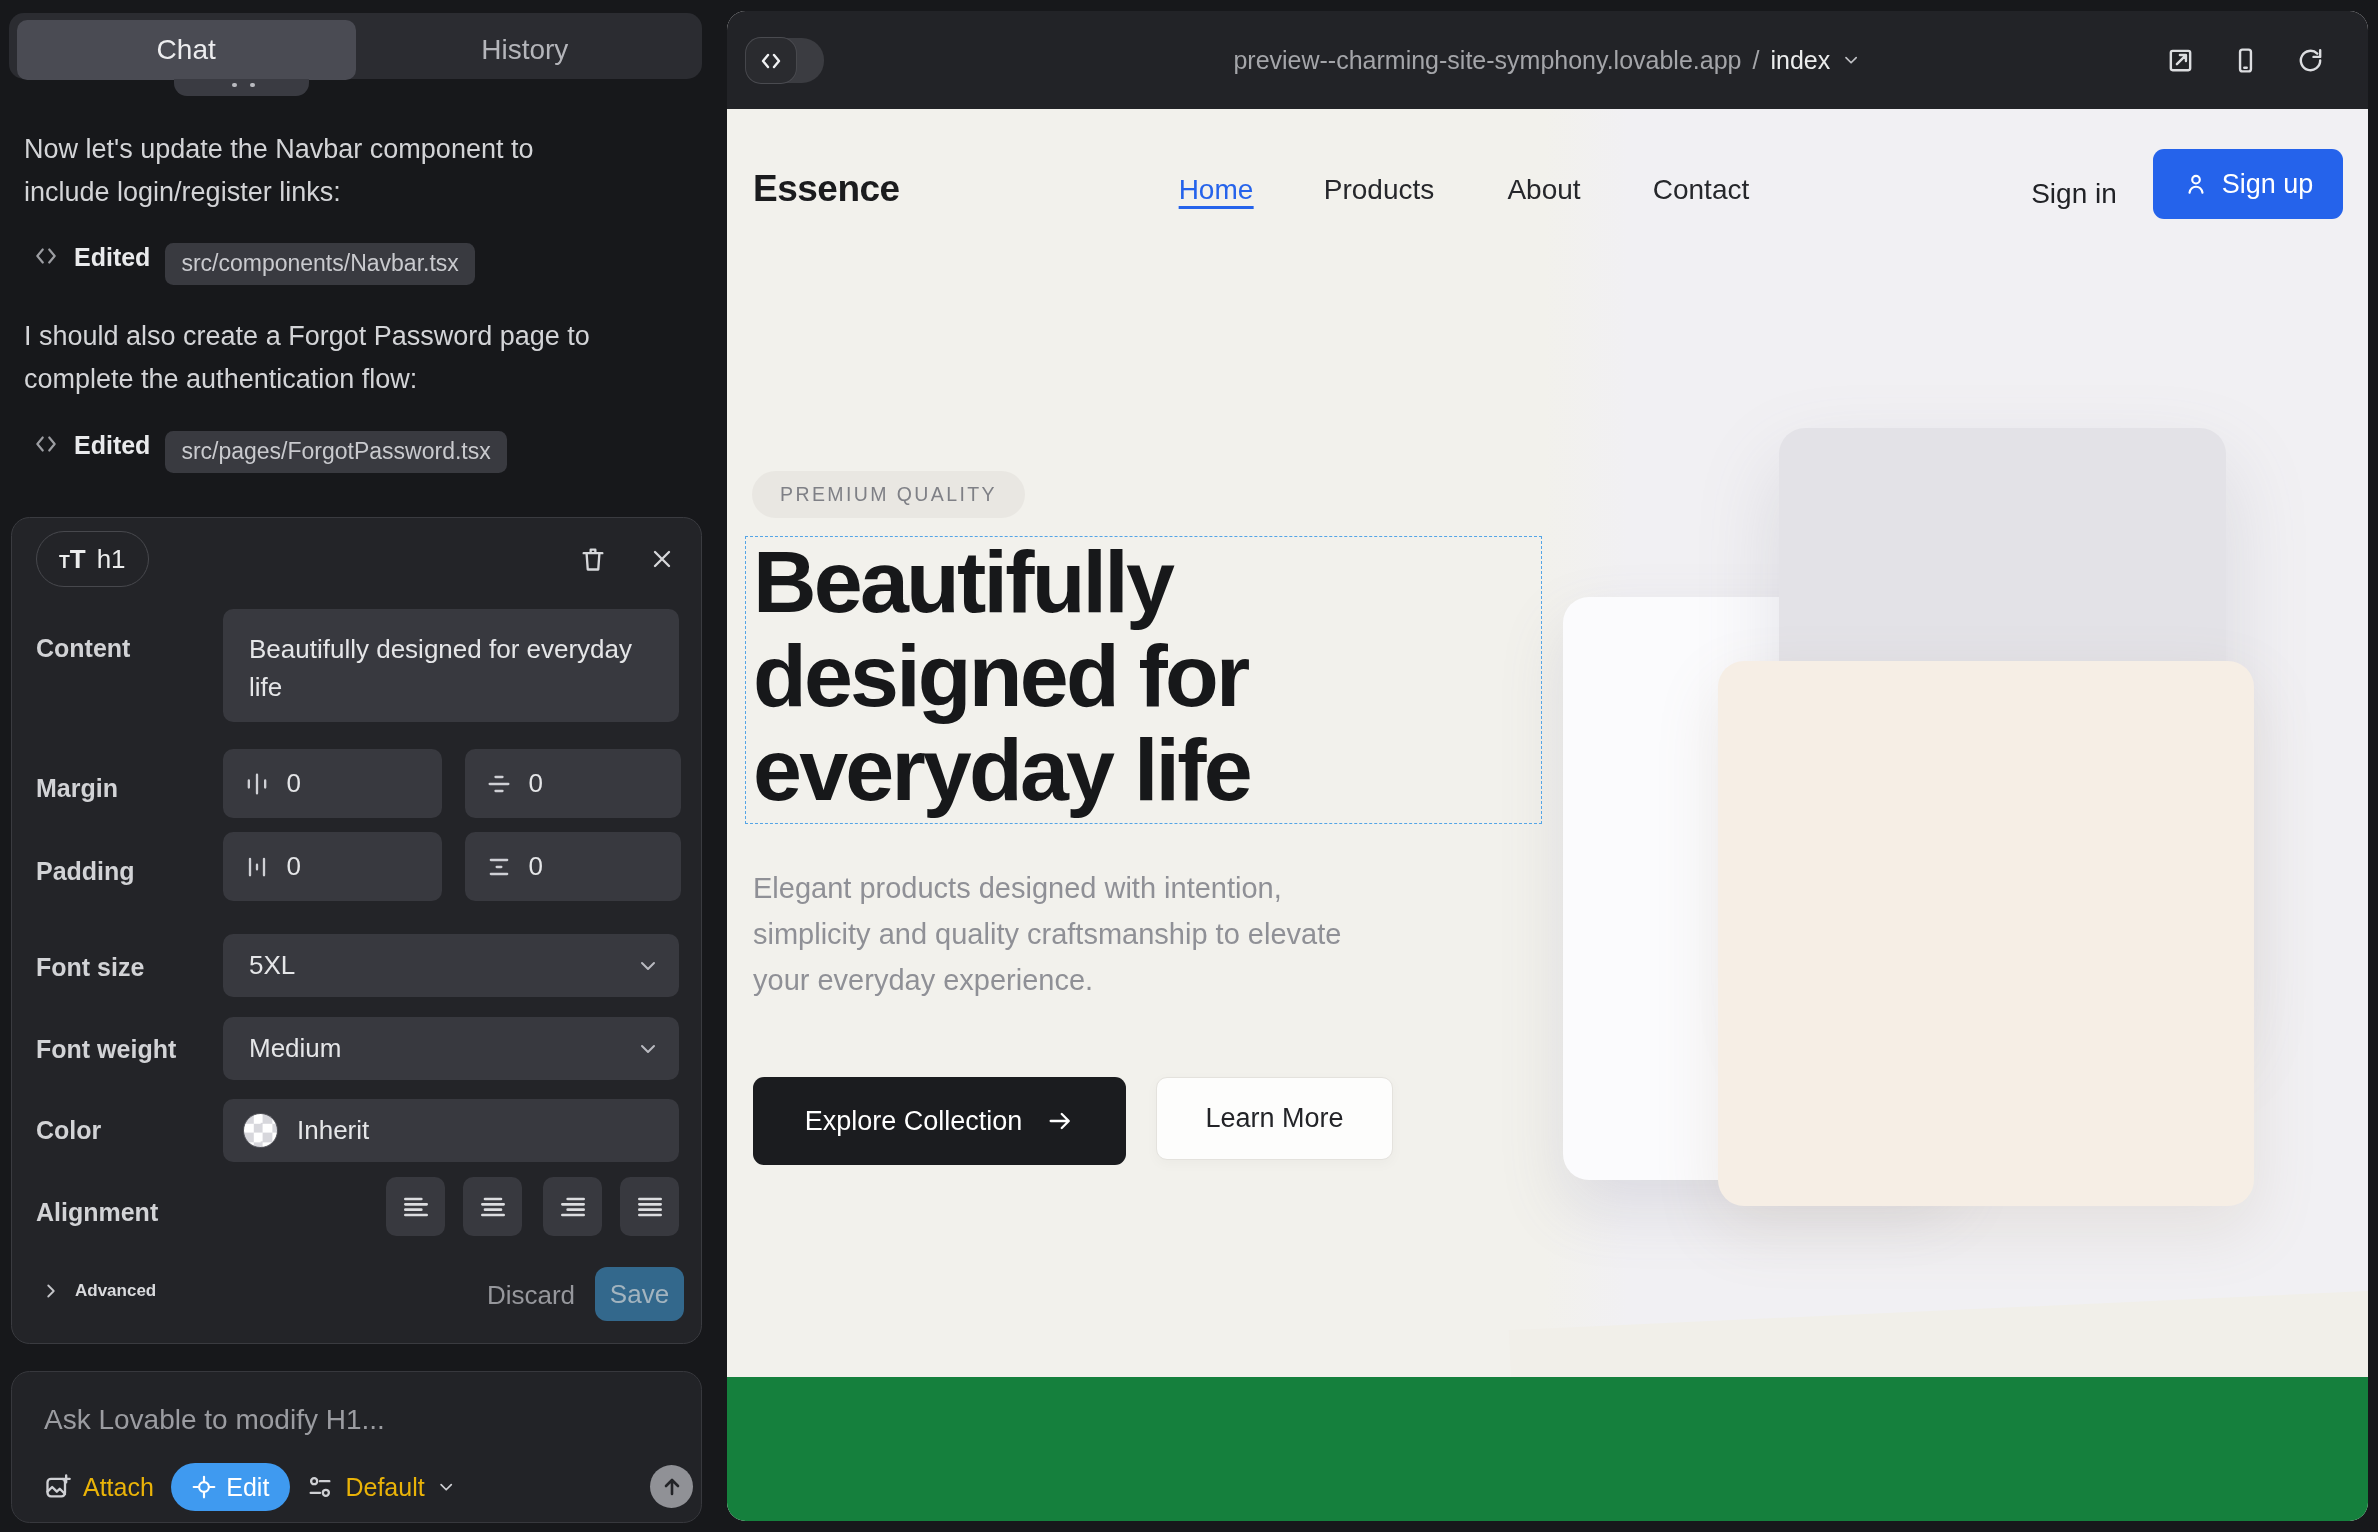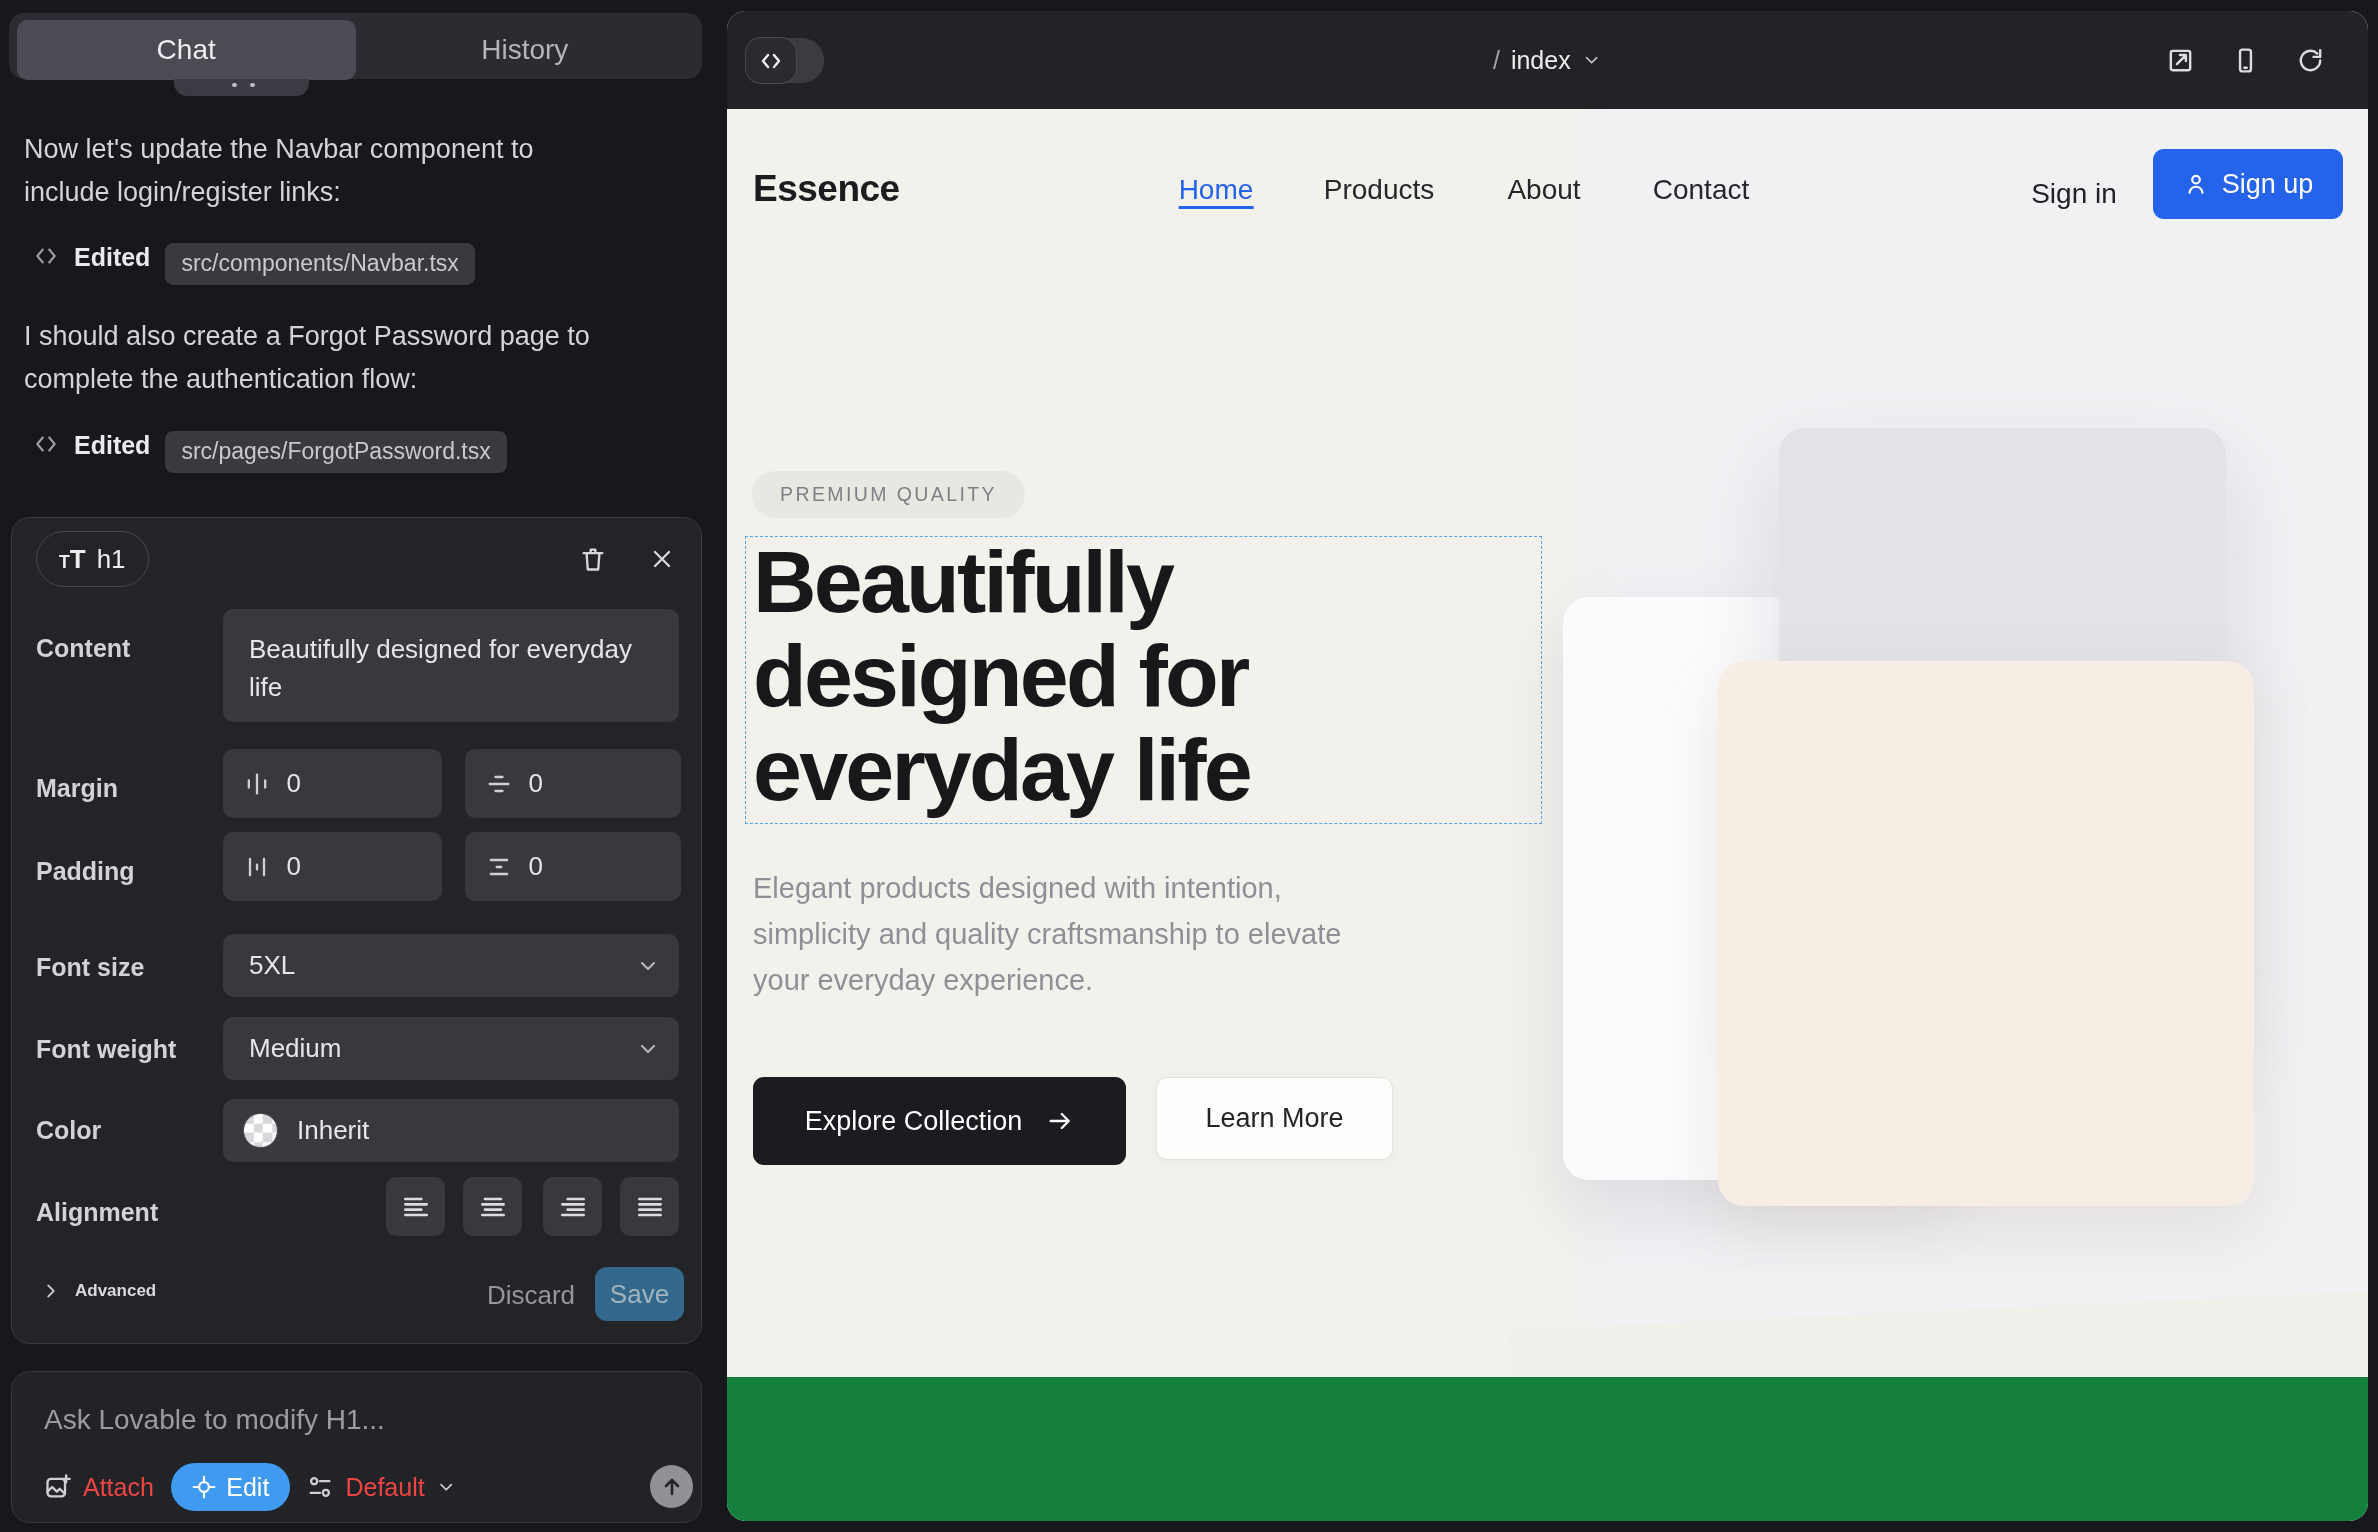--- a/index.html
+++ b/index.html
@@ -66,21 +66,21 @@
   .adv-label { font-size:17px; font-weight:600; }
   .discard-btn { position:absolute; left:468px; top:762px; width:102px; text-align:center; font-size:26px; color:#96979c; cursor:pointer; }
   .save-btn { position:absolute; left:583px; top:749px; width:89px; height:54px; background:#33688c; border-radius:12px;
               display:flex; align-items:center; justify-content:center; font-size:26px; color:#a3b4bf; cursor:pointer; }
 
   
   .composer { position:absolute; left:11px; top:1371px; width:691px; height:152px; background:#222327;
               border:0.9px solid #37383d; border-radius:18.6px; }
   .composer-input { position:absolute; left:32px; top:32px; font-size:28px; color:#9b9ca1; }
   .c-row { position:absolute; left:32px; top:91px; height:48px; display:flex; align-items:center; gap:16.7px; }
-  .c-item { display:flex; align-items:center; gap:11px; color:#ef4444; font-size:25px; cursor:pointer; }
+  .c-item { display:flex; align-items:center; gap:11px; color:#eab308; font-size:25px; cursor:pointer; }
   .c-item svg { width:28px; height:28px; color:#cfd0d4; }
   .edit-pill { height:48px; padding:0 20.4px; border-radius:24px; background:#3f9af0; color:#ffffff;
                display:flex; align-items:center; gap:9.3px; font-size:25px; cursor:pointer; }
   .edit-pill svg { width:26px; height:26px; color:#fff; }
   .send-btn { position:absolute; left:638px; top:93px; width:43px; height:43px; border-radius:50%;
               background:#909196; color:#222327; display:flex; align-items:center; justify-content:center; cursor:pointer; }
   .send-btn svg { width:24px; height:24px; stroke-width:2.6; }
 
   
   .preview { position:absolute; left:727px; top:11px; width:1641px; height:1510px; border-radius:18.6px;
@@ -320,20 +320,21 @@
   <div class="preview">
     <div class="p-header">
       <div class="code-toggle">
         <div class="code-knob">
           <svg class="ic" viewBox="0 0 24 24">
               <path d="M9 6 4 12l5 6M15 6l5 6-5 6"></path>
             </svg>
         </div>
       </div>
       <div class="url-bar">
+        <span class="url-domain">preview--charming-site-symphony.lovable.app</span>
         <span class="url-sep">/</span>
         <span class="url-page">index</span>
         <svg class="chev-d ic" viewBox="0 0 24 24">
             <path d="M6 9l6 6 6-6"></path>
           </svg>
       </div>
       <div class="p-actions">
         <div class="p-act">
           <svg class="ic" viewBox="0 0 24 24">
             <rect x="4" y="4" width="16" height="16" rx="1.5"></rect>

